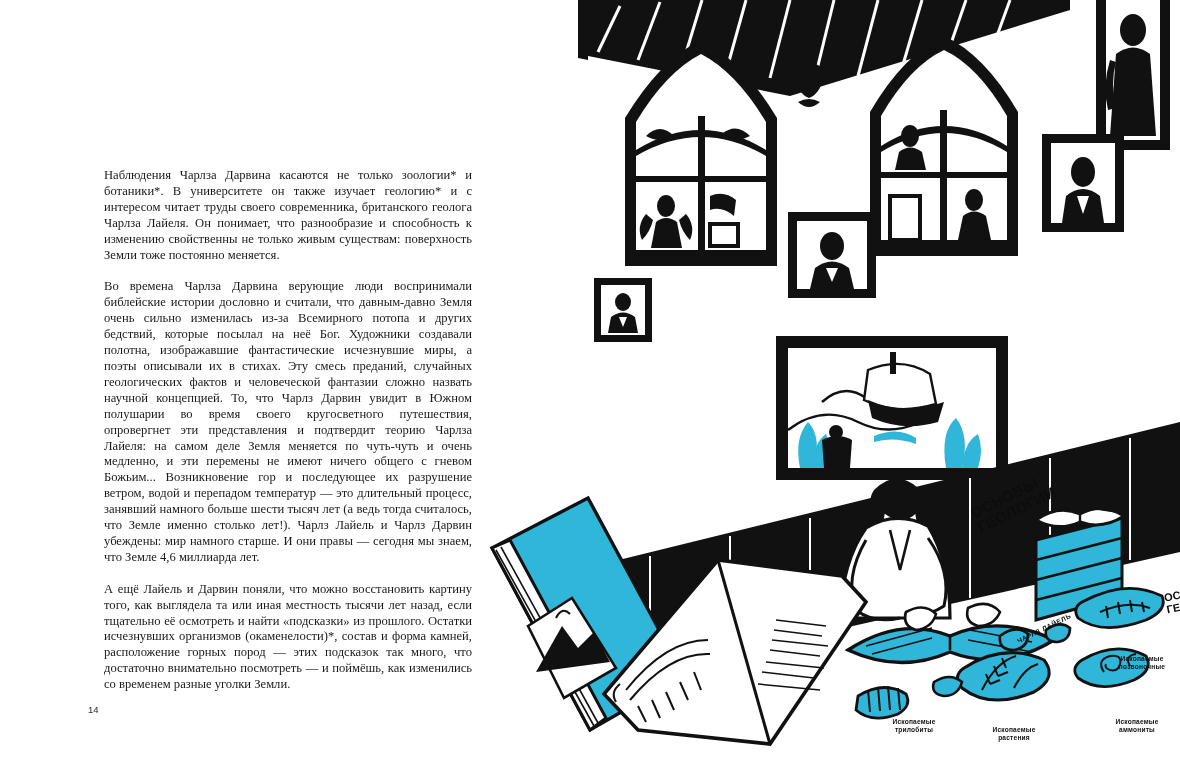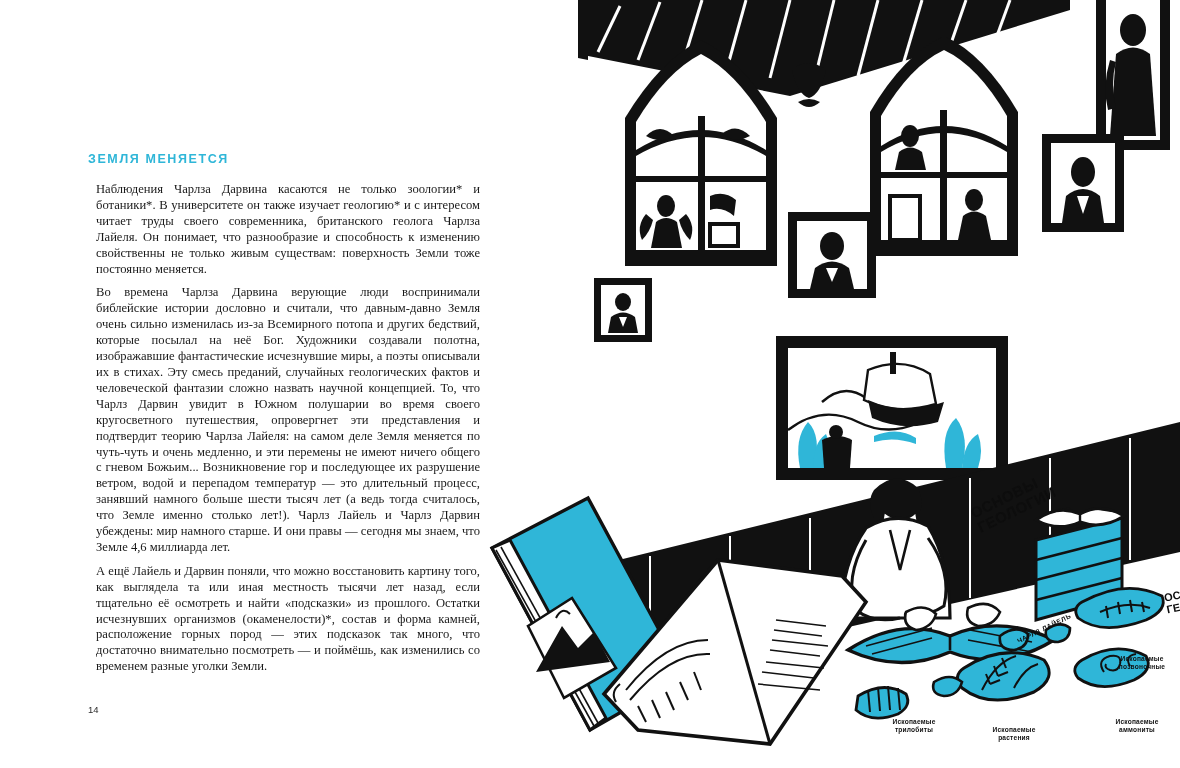--- a/index.html
+++ b/index.html
@@ -30,21 +30,21 @@
     font-weight: 700;
     color: #2fb6d8;
     margin: 0 0 16px 0;
     text-transform: uppercase;
   }
   .body-par {
     font-family: "Liberation Serif", serif;
     font-size: 12.6px;
     line-height: 15.9px;
     color: #1a1a1a;
-    margin: 8px;
+    margin: 16px;
     text-align: justify;
     text-justify: inter-word;
     hyphens: manual;
   }
   .page-number {
     position: absolute;
     left: 88px;
     top: 704px;
     font-family: "Liberation Sans", sans-serif;
     font-size: 9.5px;
@@ -117,21 +117,20 @@
     line-height: 12px;
     color: #0d0d0d;
   }
 </style>
 </head>
 <body>
 
 <div class="page">
 
   <div class="text-col">
-    <h2 class="section-title">ЗЕМЛЯ МЕНЯЕТСЯ</h2>
     <p class="body-par">Наблюдения Чарлза Дарвина касаются не только зоологии* и ботаники*. В университете он также изучает геологию* и с интересом читает труды своего современника, британского геолога Чарлза Лайеля. Он понимает, что разнообразие и способность к изменению свойственны не только живым существам: поверхность Земли тоже постоянно меняется.</p>
     <p class="body-par">Во времена Чарлза Дарвина верующие люди воспринимали библейские истории дословно и считали, что давным-давно Земля очень сильно изменилась из-за Всемирного потопа и других бедствий, которые посылал на неё Бог. Художники создавали полотна, изображавшие фантастические исчезнувшие миры, а поэты описывали их в стихах. Эту смесь преданий, случайных геологических фактов и человеческой фантазии сложно назвать научной концепцией. То, что Чарлз Дарвин увидит в Южном полушарии во время своего кругосветного путешествия, опровергнет эти представления и подтвердит теорию Чарлза Лайеля: на самом деле Земля меняется по чуть-чуть и очень медленно, и эти перемены не имеют ничего общего с гневом Божьим... Возникновение гор и последующее их разрушение ветром, водой и перепадом температур — это длительный процесс, занявший намного больше шести тысяч лет (а ведь тогда считалось, что Земле именно столько лет!). Чарлз Лайель и Чарлз Дарвин убеждены: мир намного старше. И они правы — сегодня мы знаем, что Земле 4,6 миллиарда лет.</p>
     <p class="body-par">А ещё Лайель и Дарвин поняли, что можно восстановить картину того, как выглядела та или иная местность тысячи лет назад, если тщательно её осмотреть и найти «подсказки» из прошлого. Остатки исчезнувших организмов (окаменелости)*, состав и форма камней, расположение горных пород — этих подсказок так много, что достаточно внимательно посмотреть — и поймёшь, как изменились со временем разные уголки Земли.</p>
   </div>
 
   <div class="page-number">14</div>
 
   <div class="art">
     <svg width="710" height="768" viewBox="0 0 710 768" xmlns="http://www.w3.org/2000/svg">
 

